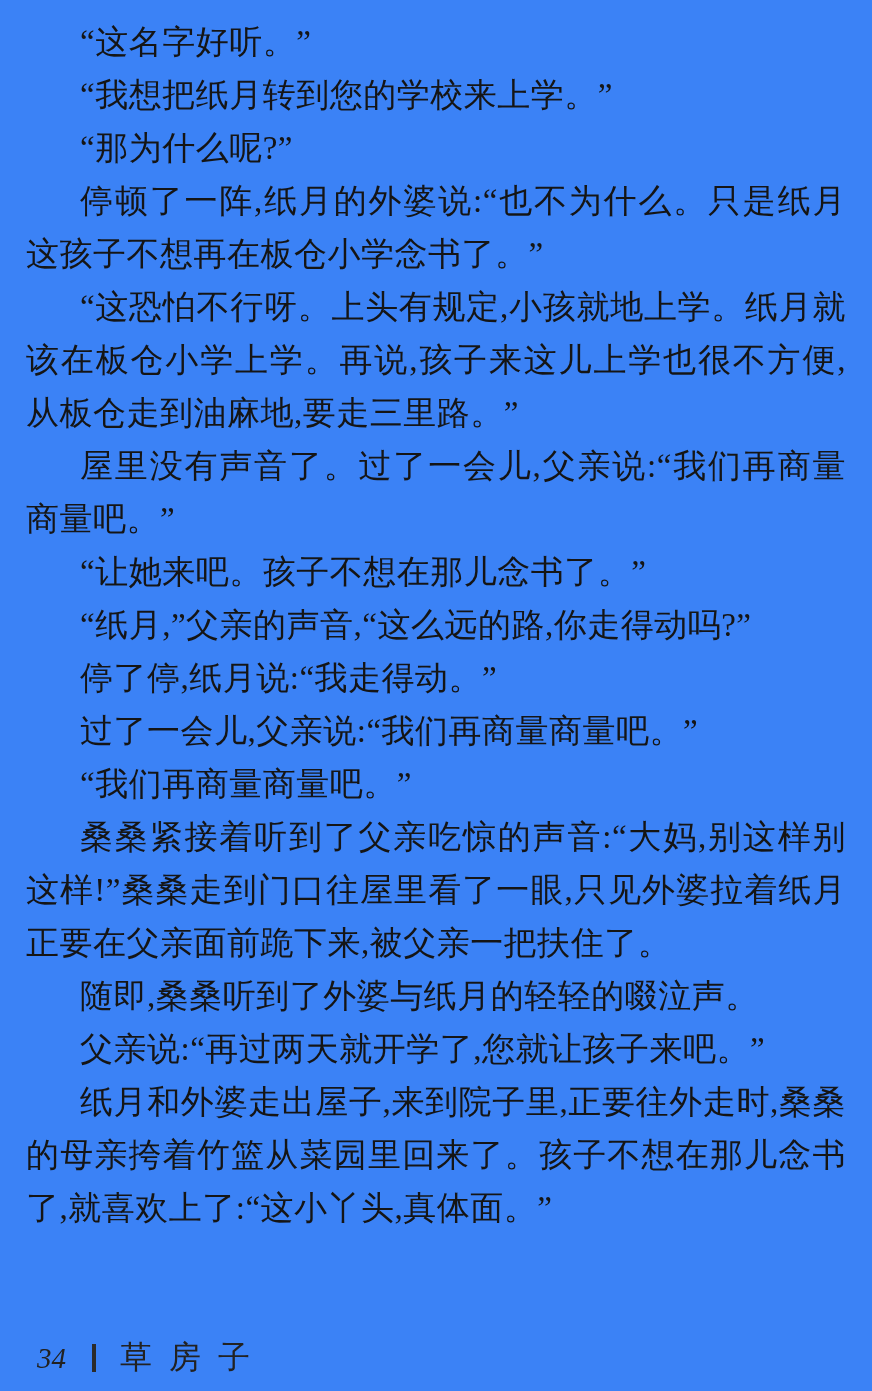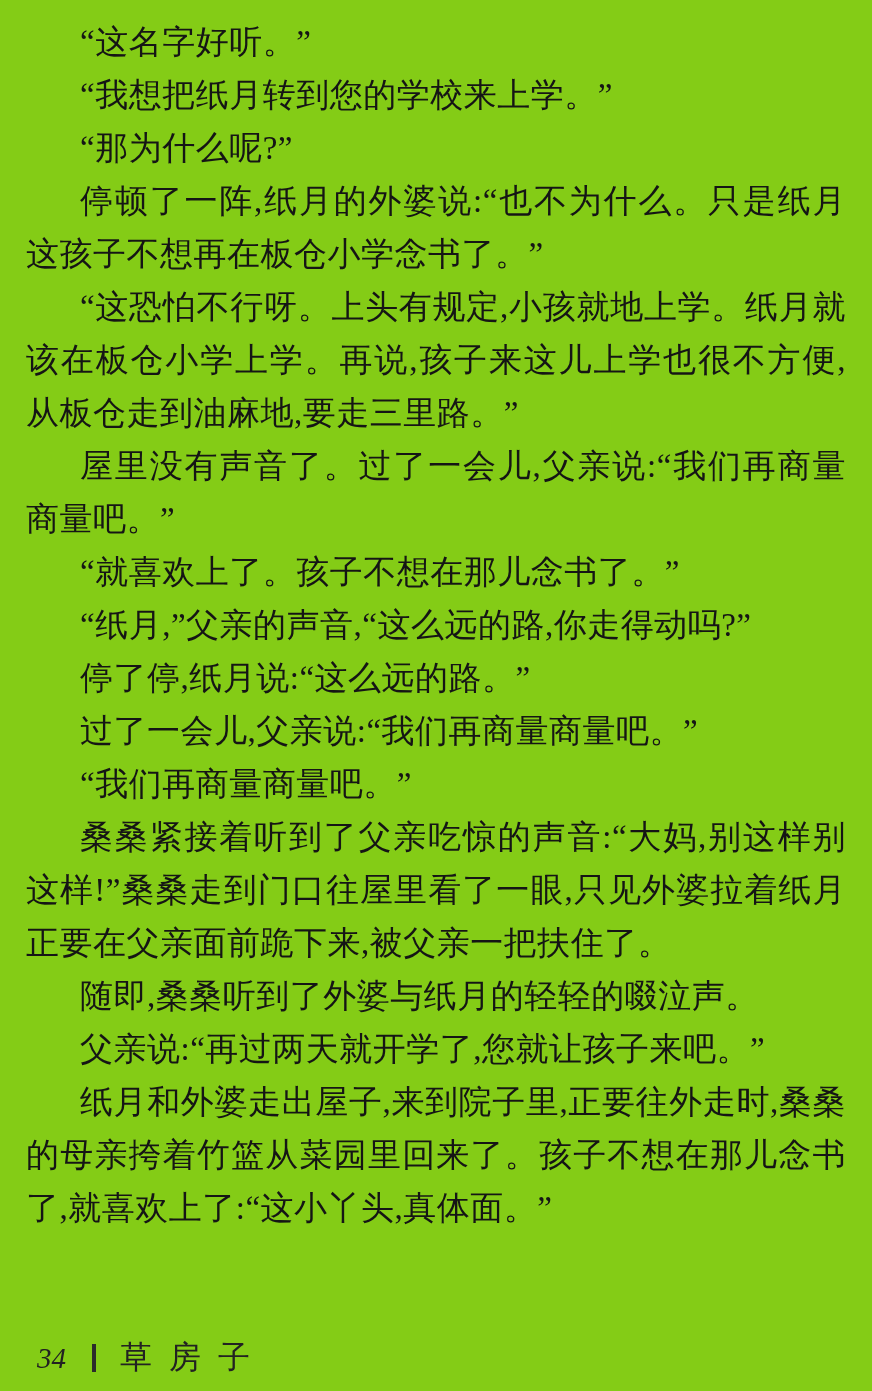--- a/index.html
+++ b/index.html
@@ -4,21 +4,21 @@
 <style>
   html, body {
     margin: 0;
     padding: 0;
     background: #ffffff;
   }
   .page {
     position: relative;
     width: 872px;
     height: 1391px;
-    background: #84cc16;
+    background: #3b82f6;
     overflow: hidden;
     font-family: "Liberation Serif", "DejaVu Serif", serif;
   }
   .content {
     position: absolute;
     top: 16px;
     left: 26px;
     width: 820px;
   }
   .content p {
@@ -62,23 +62,23 @@
 <body>
 
 <div class="page">
   <div class="content">
     <p>“这名字好听。”</p>
     <p>“我想把纸月转到您的学校来上学。”</p>
     <p>“那为什么呢?”</p>
     <p>停顿了一阵,纸月的外婆说:“也不为什么。只是纸月这孩子不想再在板仓小学念书了。”</p>
     <p>“这恐怕不行呀。上头有规定,小孩就地上学。纸月就该在板仓小学上学。再说,孩子来这儿上学也很不方便,从板仓走到油麻地,要走三里路。”</p>
     <p>屋里没有声音了。过了一会儿,父亲说:“我们再商量商量吧。”</p>
-    <p>“就喜欢上了。孩子不想在那儿念书了。”</p>
+    <p>“让她来吧。孩子不想在那儿念书了。”</p>
     <p>“纸月,”父亲的声音,“这么远的路,你走得动吗?”</p>
-    <p>停了停,纸月说:“这么远的路。”</p>
+    <p>停了停,纸月说:“我走得动。”</p>
     <p>过了一会儿,父亲说:“我们再商量商量吧。”</p>
     <p>“我们再商量商量吧。”</p>
     <p>桑桑紧接着听到了父亲吃惊的声音:“大妈,别这样别这样!”桑桑走到门口往屋里看了一眼,只见外婆拉着纸月正要在父亲面前跪下来,被父亲一把扶住了。</p>
     <p>随即,桑桑听到了外婆与纸月的轻轻的啜泣声。</p>
     <p>父亲说:“再过两天就开学了,您就让孩子来吧。”</p>
     <p>纸月和外婆走出屋子,来到院子里,正要往外走时,桑桑的母亲挎着竹篮从菜园里回来了。孩子不想在那儿念书了,就喜欢上了:“这小丫头,真体面。”</p>
   </div>
 
   <div class="footer">
     <span class="page-number">34</span>

